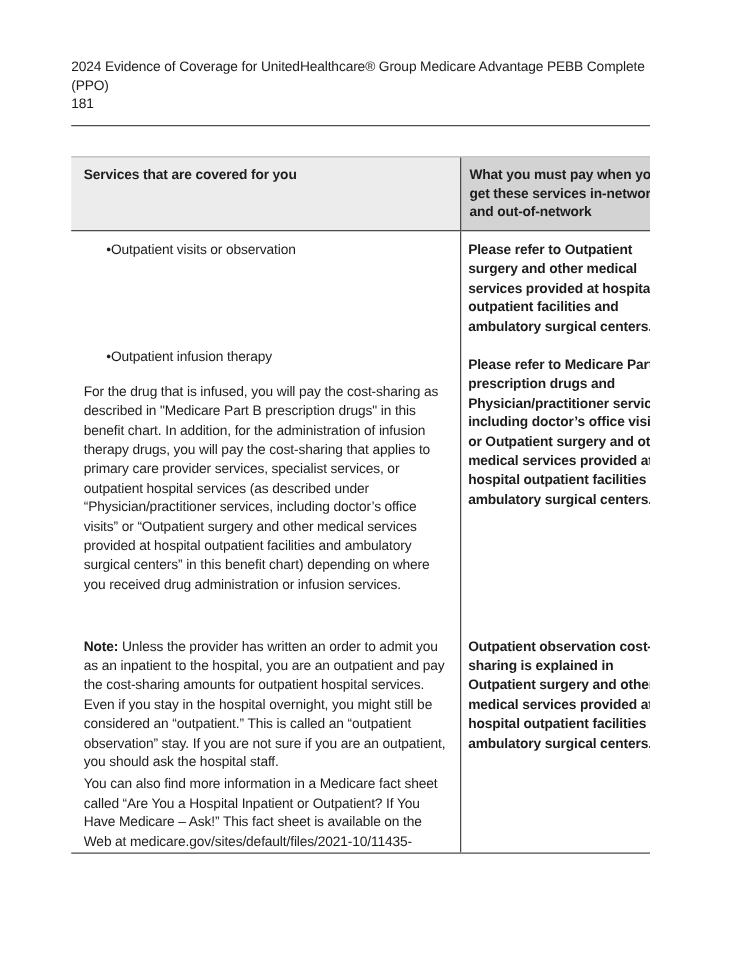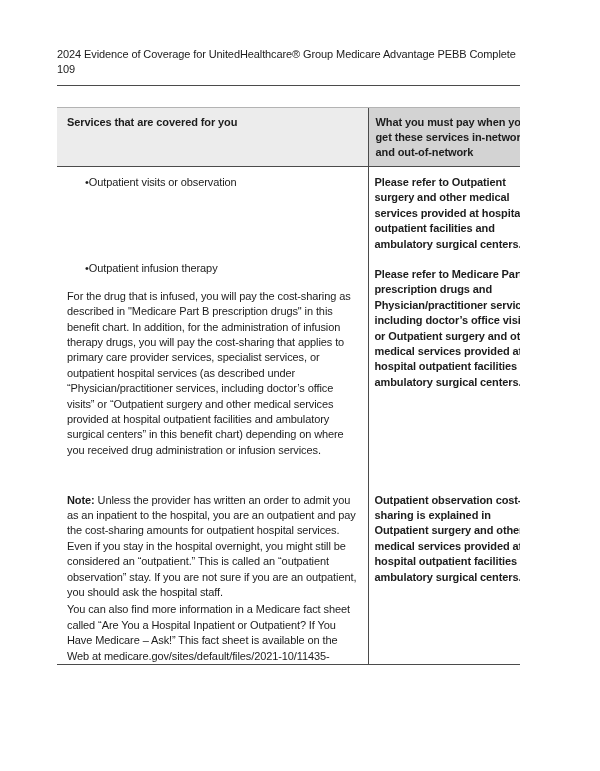--- a/index.html
+++ b/index.html
@@ -32,21 +32,21 @@
   .header-rule {
     margin-top: 9px;
     height: 1px;
     background: var(--border-dark, #4b4b4b);
   }
 
   
   .benefits-table {
     position: absolute;
     left: 57px;
-    top: 107px;
+    top: 125px;
     width: 486px;
     border-collapse: collapse;
     table-layout: fixed;
   }
   .benefits-table col.col-left  { width: 311px; }
   .benefits-table col.col-right { width: 175px; }
 
   .benefits-table th {
     box-sizing: border-box;
     height: 59px;
@@ -107,22 +107,23 @@
 
   .b { font-weight: bold; }
 </style>
 </head>
 <body>
 
 <div class="page">
 
   <div class="page-header">
     <div>2024 Evidence of Coverage for UnitedHealthcare® Group Medicare Advantage PEBB Complete</div>
+    <div>(PPO)</div>
     <div class="chapter-row">
-      <span>109</span>
+      <span>181</span>
     </div>
     <div class="header-rule"></div>
   </div>
 
   <table class="benefits-table">
     <colgroup>
         <col class="col-left">
         <col class="col-right">
       </colgroup>
     <thead>

